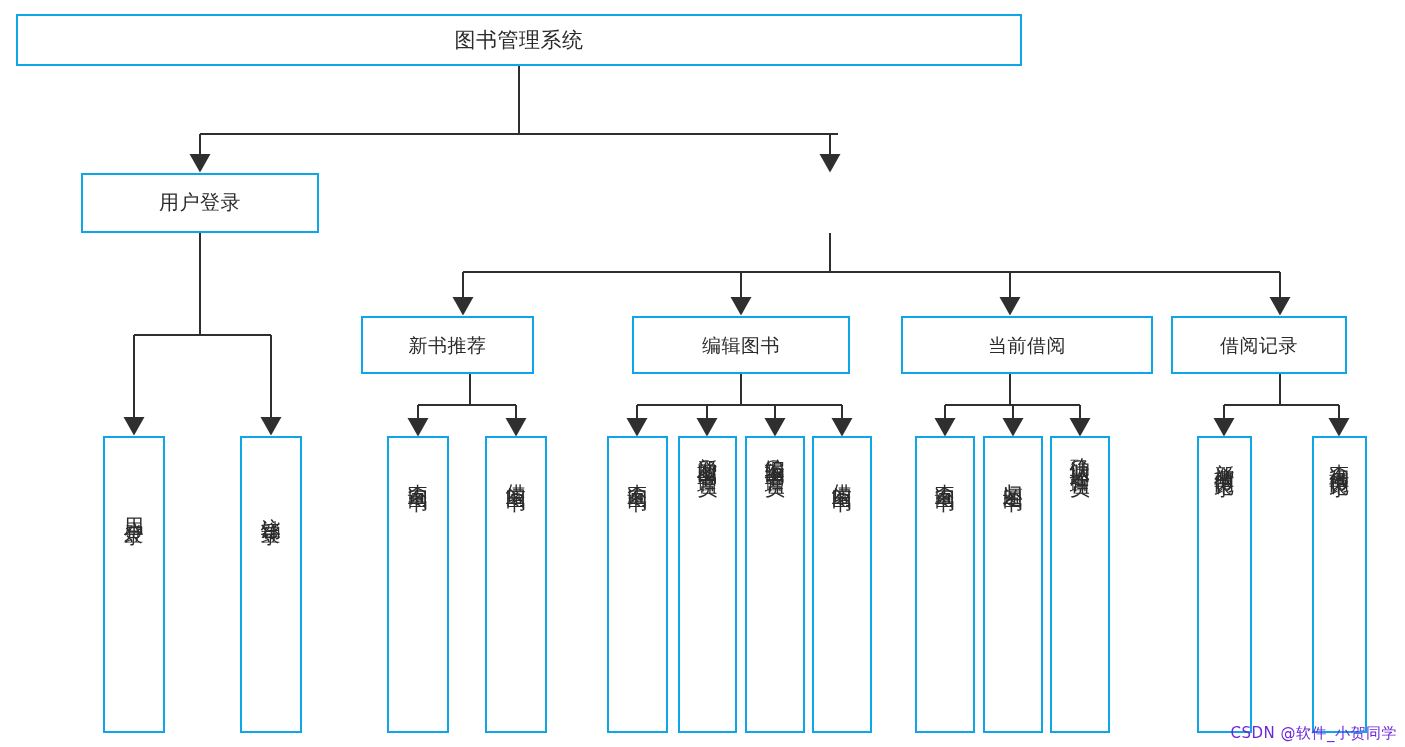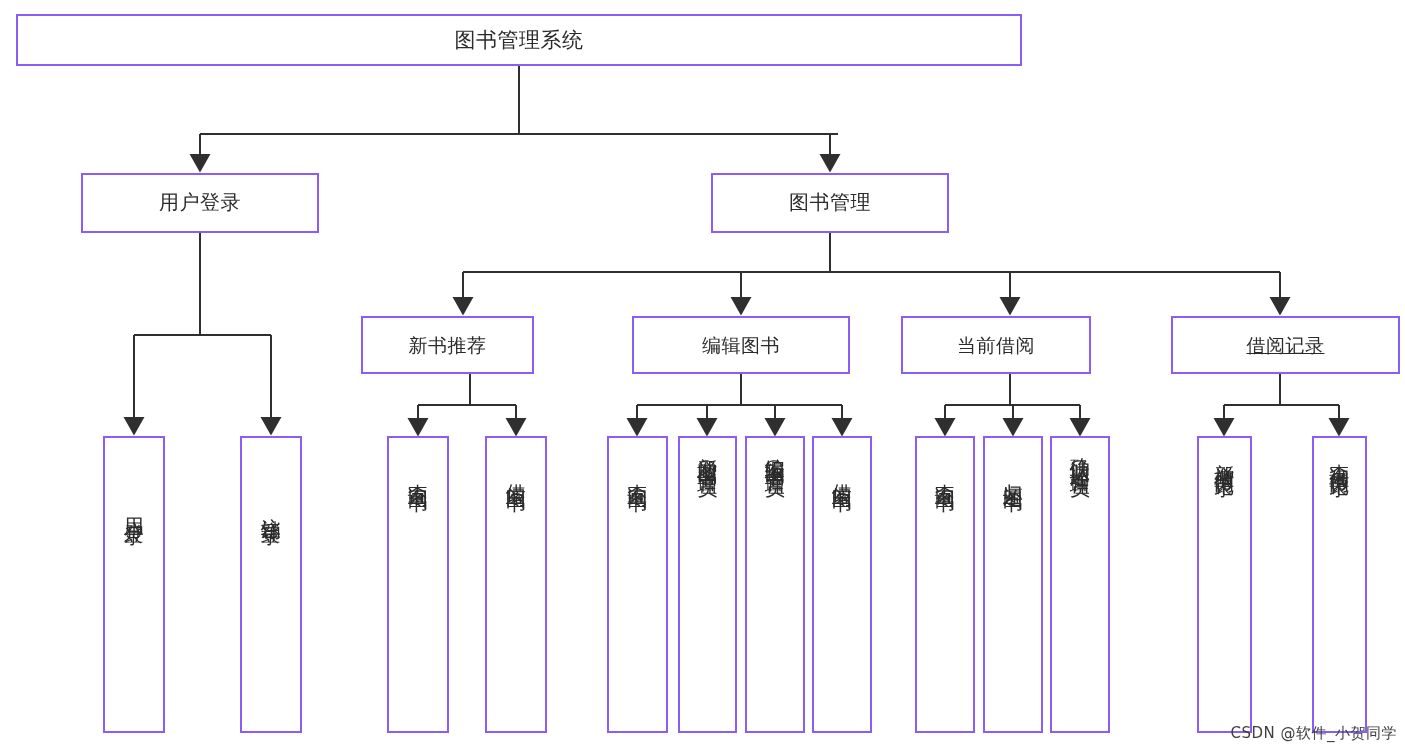--- a/index.html
+++ b/index.html
@@ -23,21 +23,21 @@
     left: 0;
     top: 0;
     width: 1405px;
     height: 747px;
     pointer-events: none;
   }
   .node {
     position: absolute;
     box-sizing: border-box;
     background: #ffffff;
-    border: 2px solid #8b5cf6;
+    border: 2px solid #0ea5e9;
     display: flex;
     align-items: center;
     justify-content: center;
     color: #2b2b2b;
     z-index: 2;
   }
   .node-label {
     display: block;
     text-align: center;
     line-height: 1.18;
@@ -65,22 +65,22 @@
   
   .node.lvl3 {
     top: 316px;
     height: 58px;
   }
   .node.lvl3 .node-label {
     font-size: 19px;
   }
   .node.n-new-rec  { left: 361px;  width: 173px; }
   .node.n-borrow   { left: 632px;  width: 218px; }
-  .node.n-current  { left: 901px;  width: 190px; }
-  .node.n-records  { left: 1171px; width: 229px; text-decoration: underline; }
+  .node.n-current  { left: 901px;  width: 252px; }
+  .node.n-records  { left: 1171px; width: 176px; }
   
   .node.leaf {
     top: 436px;
     height: 297px;
     align-items: flex-start;
     justify-content: center;
     padding-top: 10px;
   }
   .node.leaf .node-label {
     writing-mode: vertical-rl;
@@ -108,21 +108,21 @@
   .node.leaf.fill { padding-top: 4px; }
   
   .node.leaf.short { padding-top: 64px; }
   .node.leaf.mid   { padding-top: 30px; }
 
   #watermark {
     position: absolute;
     right: 8px;
     bottom: 4px;
     font-size: 15px;
-    color: #404040;
+    color: #6d28d9;
     letter-spacing: 0.5px;
     z-index: 3;
     white-space: nowrap;
   }
 </style>
 </head>
 <body>
 
 <div id="diagram-root">
 
@@ -176,23 +176,20 @@
     </g>
   </svg>
 
   <div class="node root">
     <span class="node-label">图书管理系统</span>
   </div>
 
   <div class="node lvl2 n-user-login">
     <span class="node-label">用户登录</span>
   </div>
-  <div class="node lvl2 n-book-manage">
-    <span class="node-label">图书管理</span>
-  </div>
 
   <div class="node lvl3 n-new-rec">
     <span class="node-label">新书推荐</span>
   </div>
   <div class="node lvl3 n-borrow">
     <span class="node-label">编辑图书</span>
   </div>
   <div class="node lvl3 n-current">
     <span class="node-label">当前借阅</span>
   </div>

